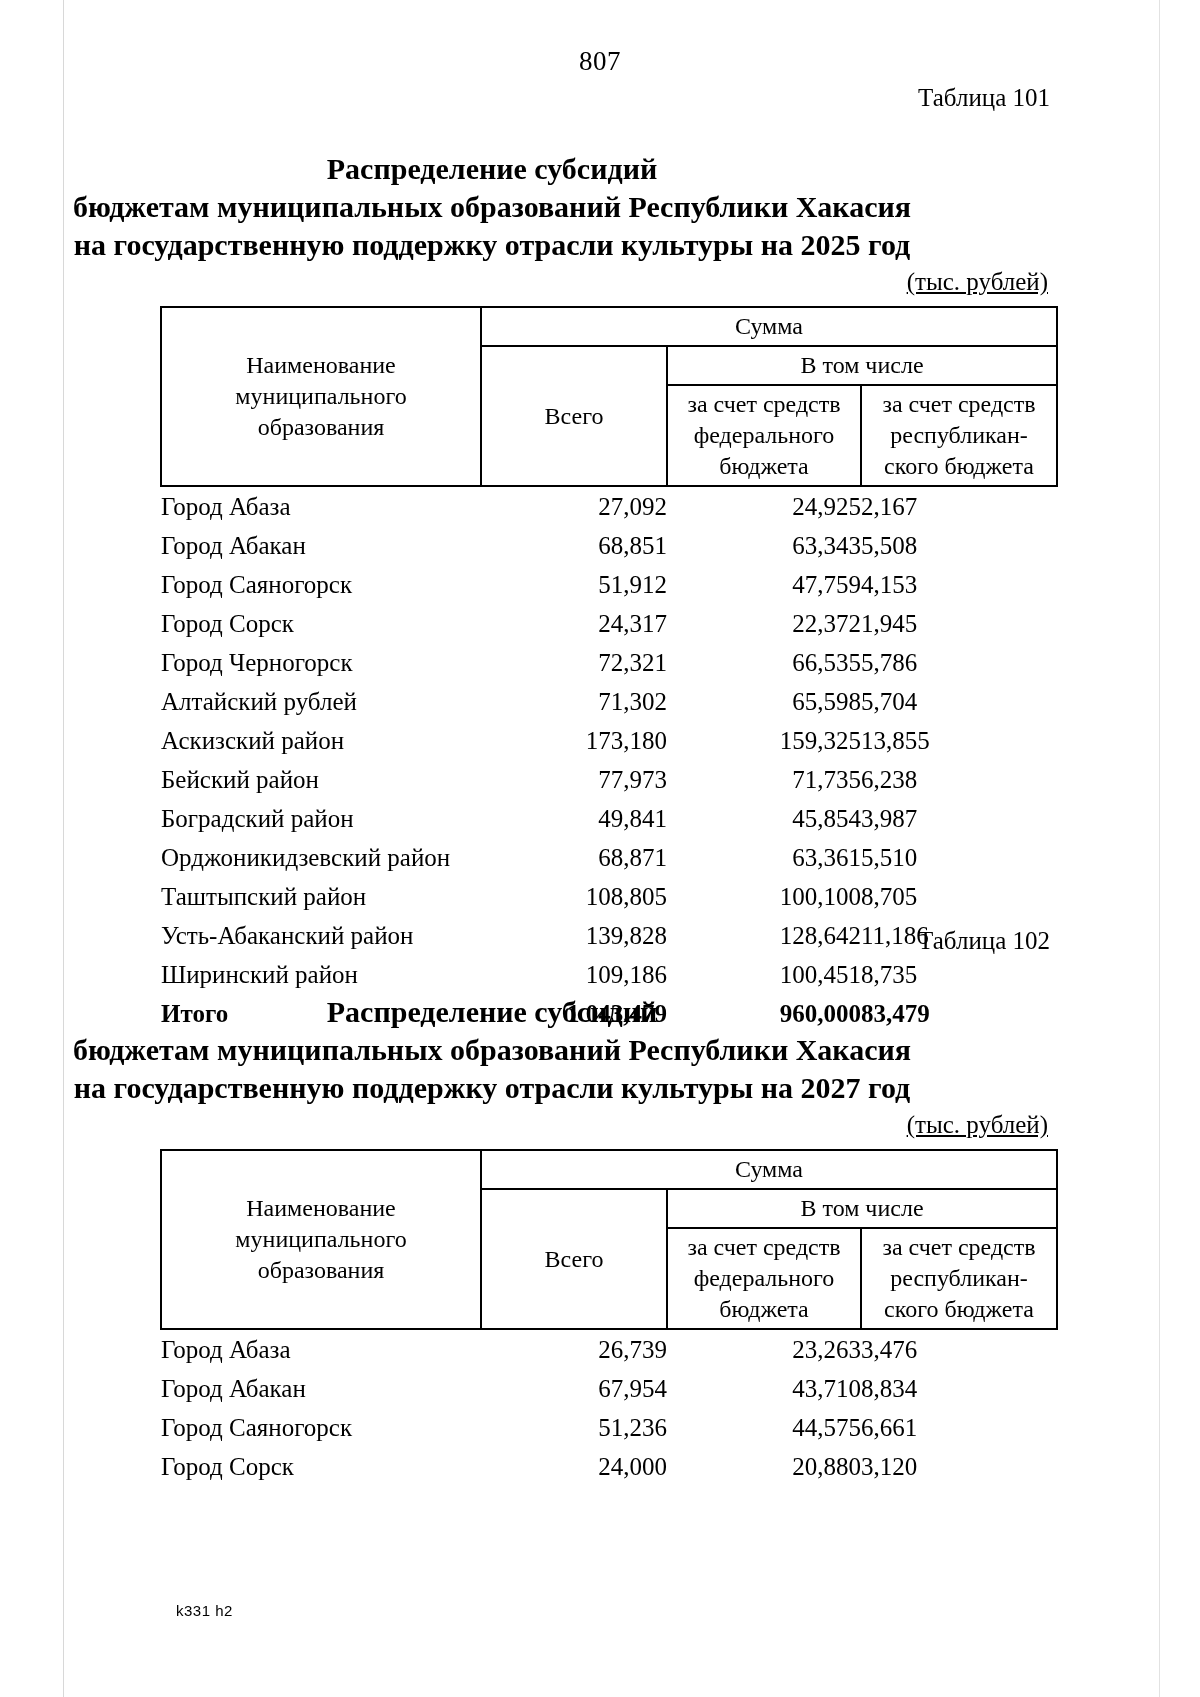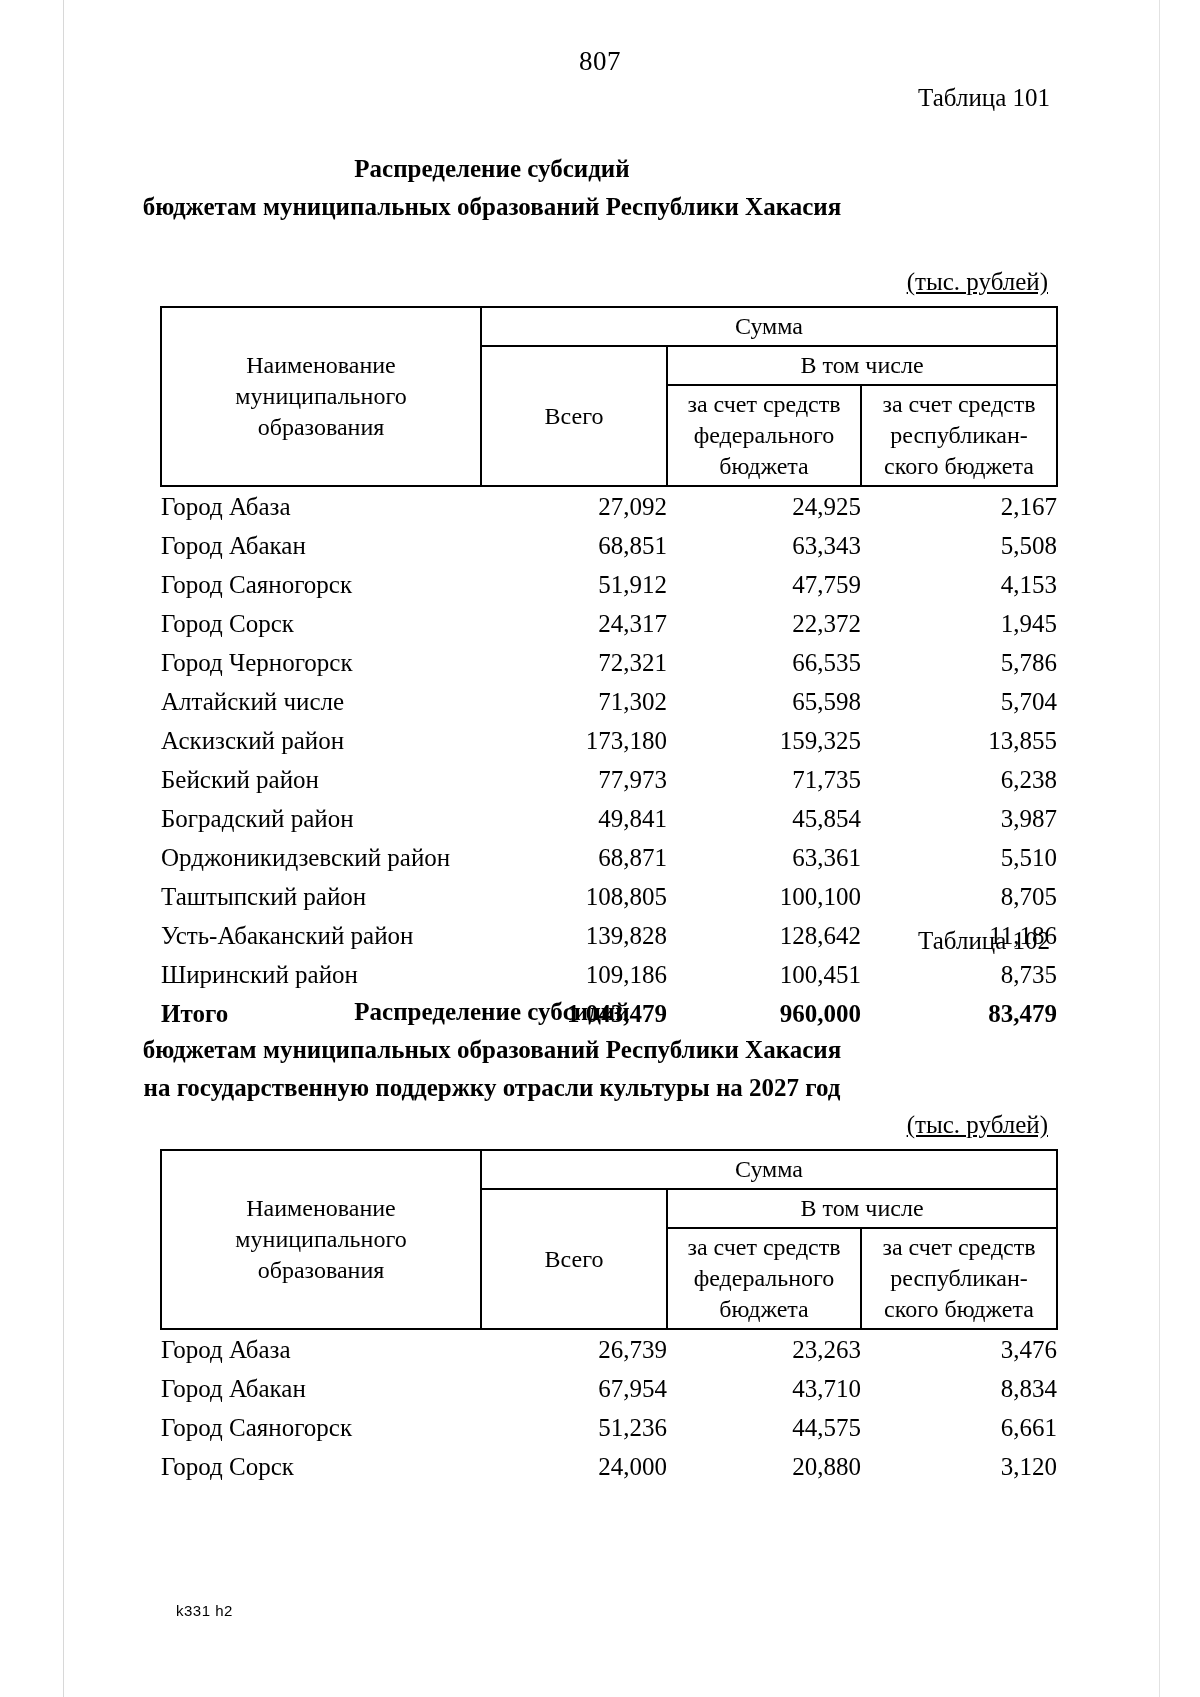--- a/index.html
+++ b/index.html
@@ -41,21 +41,21 @@
     white-space: nowrap;
   }
 
   
   .doc-title {
     position: absolute;
     left: 0;
     width: 984px;
     text-align: center;
     font-weight: bold;
-    font-size: 25px;
+    font-size: 30px;
     line-height: 38px;
   }
   .doc-title .line {
     display: block;
     white-space: nowrap;
   }
 
   
   .units {
     position: absolute;
@@ -100,21 +100,21 @@
 
   
   table.grid tbody td {
     border: none;
     line-height: 39px;
     height: 39px;
     font-size: 25px;
   }
   td.c-name  { text-align: left;  padding-left: 2px; margin-left: 40px; }
   td.c-num   { text-align: right; padding-right: 20px; }
-  td.c-num3  { text-align: right; padding-right: 6px; }
+  td.c-num3  { text-align: left; padding-right: 6px; }
 
   tbody tr.total-row td {
     font-weight: bold;
   }
 
   
   .tbl-wrap { filter: none; }
 
   
   .footer-stamp {
@@ -152,20 +152,21 @@
   <div class="scan-edge-left"></div>
   <div class="scan-edge-right"></div>
 
   <div class="page-number">807</div>
 
   <div class="table-label" style="top:84px;">Таблица 101</div>
 
   <div class="doc-title" style="top:150px;">
     <span class="line">Распределение субсидий</span>
     <span class="line">бюджетам муниципальных образований Республики Хакасия</span>
+    <span class="line">на государственную поддержку отрасли культуры на 2025 год</span>
   </div>
 
   <div class="units" style="top:268px;">(тыс. рублей)</div>
 
   <div class="tbl-wrap" style="top:306px;">
     <table class="grid">
       <colgroup>
         <col class="col-name">
           <col class="col-total">
           <col class="col-fed">
@@ -222,21 +223,21 @@
             <td class="c-num">22,372</td>
             <td class="c-num3">1,945</td>
           </tr>
           <tr>
             <td class="c-name">Город Черногорск</td>
             <td class="c-num">72,321</td>
             <td class="c-num">66,535</td>
             <td class="c-num3">5,786</td>
           </tr>
           <tr>
-            <td class="c-name">Алтайский числе</td>
+            <td class="c-name">Алтайский рублей</td>
             <td class="c-num">71,302</td>
             <td class="c-num">65,598</td>
             <td class="c-num3">5,704</td>
           </tr>
           <tr>
             <td class="c-name">Аскизский район</td>
             <td class="c-num">173,180</td>
             <td class="c-num">159,325</td>
             <td class="c-num3">13,855</td>
           </tr>

